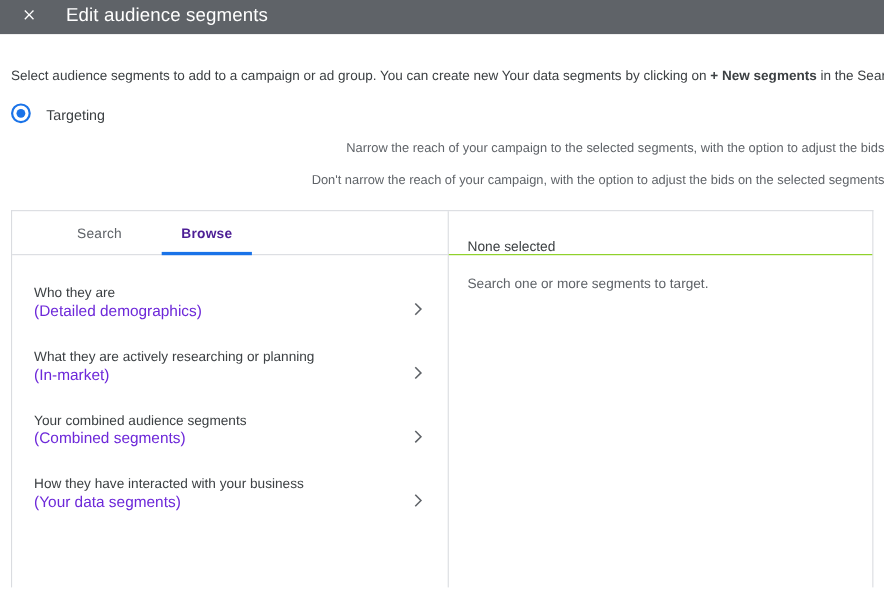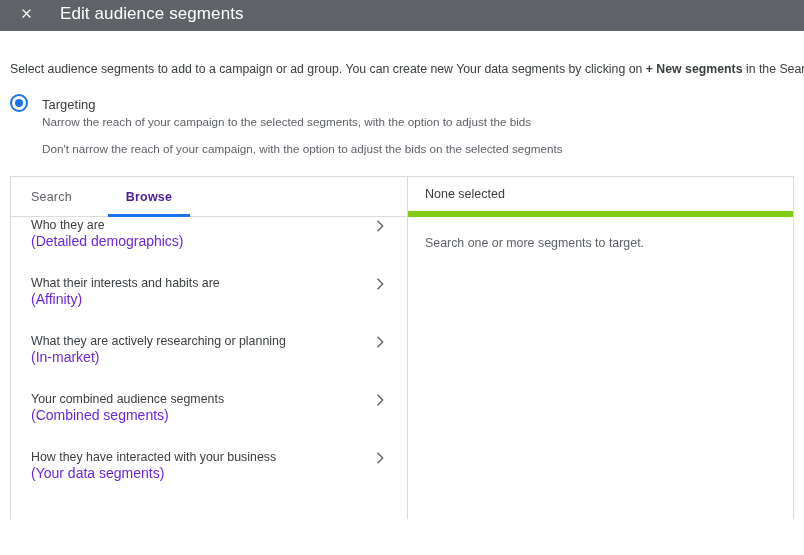--- a/index.html
+++ b/index.html
@@ -101,24 +101,25 @@
     background: #fff;
   }
   .radio-label {
     margin-left: 14px;
     font-size: 13px;
     color: #3c4043;
     white-space: nowrap;
   }
   .radio-desc {
     margin-left: 32px;
-    margin-top: 3px;
+    margin-top: 16px;
     font-size: 11.7px;
     color: #5f6368;
     white-space: nowrap;
+    text-align: right;
   }
   .inline-help {
     margin-left: 9px;
     width: 14px;
     height: 14px;
     display: inline-flex;
     align-items: center;
     justify-content: center;
     cursor: pointer;
   }
@@ -161,50 +162,50 @@
     display: flex;
     align-items: center;
     justify-content: center;
     font-size: 12.5px;
     color: #5f6368;
     padding: 0 18px;
     cursor: pointer;
     white-space: nowrap;
     letter-spacing: .2px;
   }
-  .tab:first-child { padding-left: 0; padding-right: 36px; }
+  .tab:first-child { padding-left: 0; padding-right: 36px; margin-left: 39px; }
   .tab.active { color: #4c1d95; font-weight: bold; }
   .tab.active::after {
     content: "";
     position: absolute;
     left: 0; right: 0; bottom: -1px;
     height: 3px;
     background: #1a73e8;
   }
 
   
   .pane-right-head {
     height: 40px;
-    border-bottom: 6px solid #84cc16;
-    display: flex;
-    align-items: center;
+    border-bottom: 1px solid #84cc16;
+    display: flex;
+    align-items: flex-end;
     padding-left: 17px;
     box-sizing: border-box;
     font-size: 12.5px;
     color: #3c4043;
   }
 
   
   .cat-list {
     flex: 1 1 auto;
     overflow: hidden;
   }
   .cat-item {
     display: flex;
-    align-items: flex-start;
+    align-items: flex-end;
     padding: 0 18px 0 20px;
     height: 58px;
     cursor: pointer;
     box-sizing: border-box;
     gap: 14px;
   }
   .cat-text { flex: 1 1 auto; min-width: 0; }
   .cat-title {
     font-size: 12.4px;
     color: #3c4043;
@@ -290,31 +291,20 @@
           <div class="cat-title">Who they are</div>
           <div class="cat-sub">(Detailed demographics)</div>
         </div>
         <span class="chevron">
           <svg width="16" height="16" viewBox="0 0 24 24" aria-hidden="true">
             <path fill="none" stroke="#5f6368" stroke-width="2.1" stroke-linecap="square" d="M9 5l7 7-7 7"></path>
           </svg>
         </span>
       </div>
 
-      <div class="cat-item">
-        <div class="cat-text">
-          <div class="cat-title">What their interests and habits are</div>
-          <div class="cat-sub">(Affinity)</div>
-        </div>
-        <span class="chevron">
-          <svg width="16" height="16" viewBox="0 0 24 24" aria-hidden="true">
-            <path fill="none" stroke="#5f6368" stroke-width="2.1" stroke-linecap="square" d="M9 5l7 7-7 7"></path>
-          </svg>
-        </span>
-      </div>
 
       <div class="cat-item">
         <div class="cat-text">
           <div class="cat-title">What they are actively researching or planning</div>
           <div class="cat-sub">(In-market)</div>
         </div>
         <span class="chevron">
           <svg width="16" height="16" viewBox="0 0 24 24" aria-hidden="true">
             <path fill="none" stroke="#5f6368" stroke-width="2.1" stroke-linecap="square" d="M9 5l7 7-7 7"></path>
           </svg>

